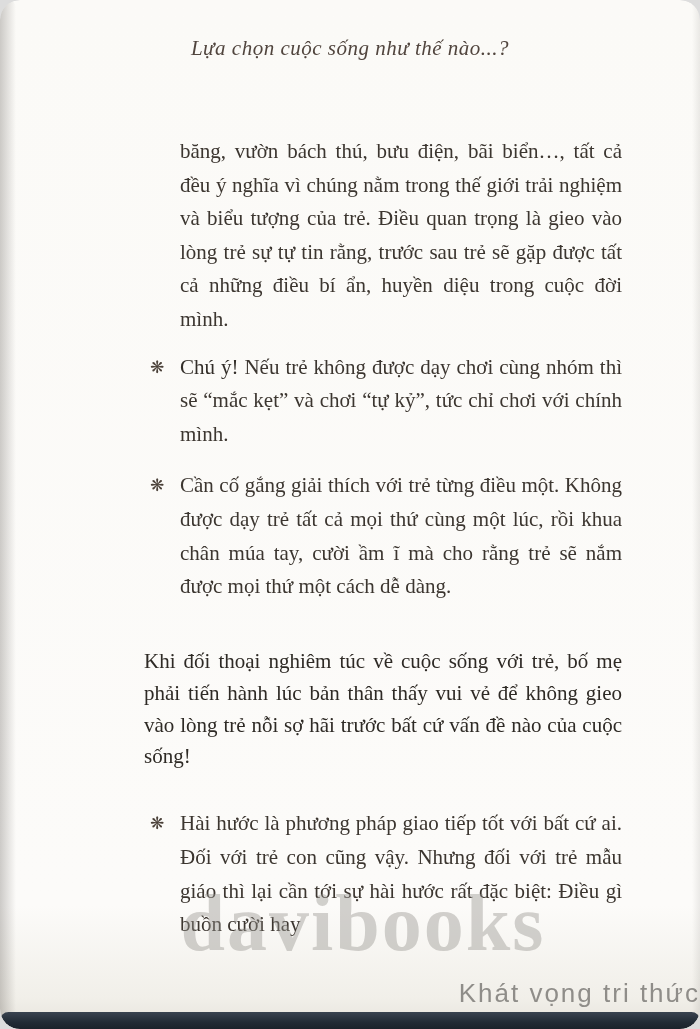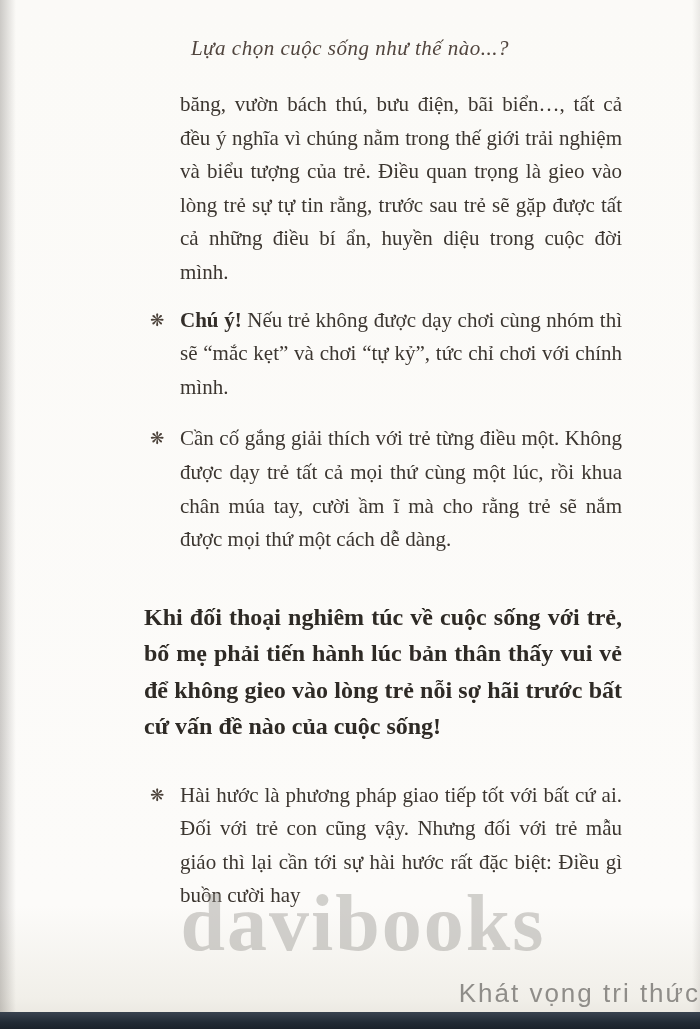--- a/index.html
+++ b/index.html
@@ -1,15 +1,15 @@
 <!DOCTYPE html>
 <html><head>
 <meta charset="utf-8">
 <style>
-  * { margin: 0; padding: 0; box-sizing: border-box; }
+  * { margin: 0; padding: 0; box-sizing: border-box; border-radius: 20px; }
   html, body { background: #ddd; }
   .page {
     position: relative;
     width: 700px;
     height: 1029px;
     margin: 0 auto;
     background: linear-gradient(180deg, #fbfaf7 0%, #fcfbf9 88%, #f1efe9 97%, #e6e3db 100%);
     overflow: hidden;
     font-family: "Liberation Serif", serif;
   }
@@ -36,20 +36,21 @@
     position: absolute;
     top: 88px;
     left: 180px;
     width: 442px;
     color: #3c3630;
   }
   .body-para {
     font-size: 21px;
     line-height: 1.6;
     text-align: justify;
+    margin-top: 47px;
   }
   .bullet {
     display: flex;
     margin-left: -30px;
   }
   .bullet-1 { margin-top: 14px; }
   .bullet-2 { margin-top: 18px; }
   .bullet-3 { margin-top: 34px; }
   .marker {
     width: 30px;
@@ -58,27 +59,27 @@
     padding-top: 6px;
     color: #4a4038;
     font-family: "DejaVu Sans", sans-serif;
   }
   .bullet-text {
     flex: 1;
     font-size: 21px;
     line-height: 1.6;
     text-align: justify;
   }
-  .bullet-text strong { font-weight: bold; color: #332e29; }
+  .bullet-text strong { font-weight: normal; color: #332e29; }
   .bold-para {
     margin-left: -36px;
     width: 478px;
     margin-top: 42px;
-    font-size: 24px;
-    font-weight: bold;
+    font-size: 21px;
+    font-weight: normal;
     line-height: 1.52;
     text-align: justify;
     color: #2e2a25;
   }
   .watermark {
     position: absolute;
     top: 878px;
     left: 0; right: 0;
     text-align: center;
     font-size: 80px;

